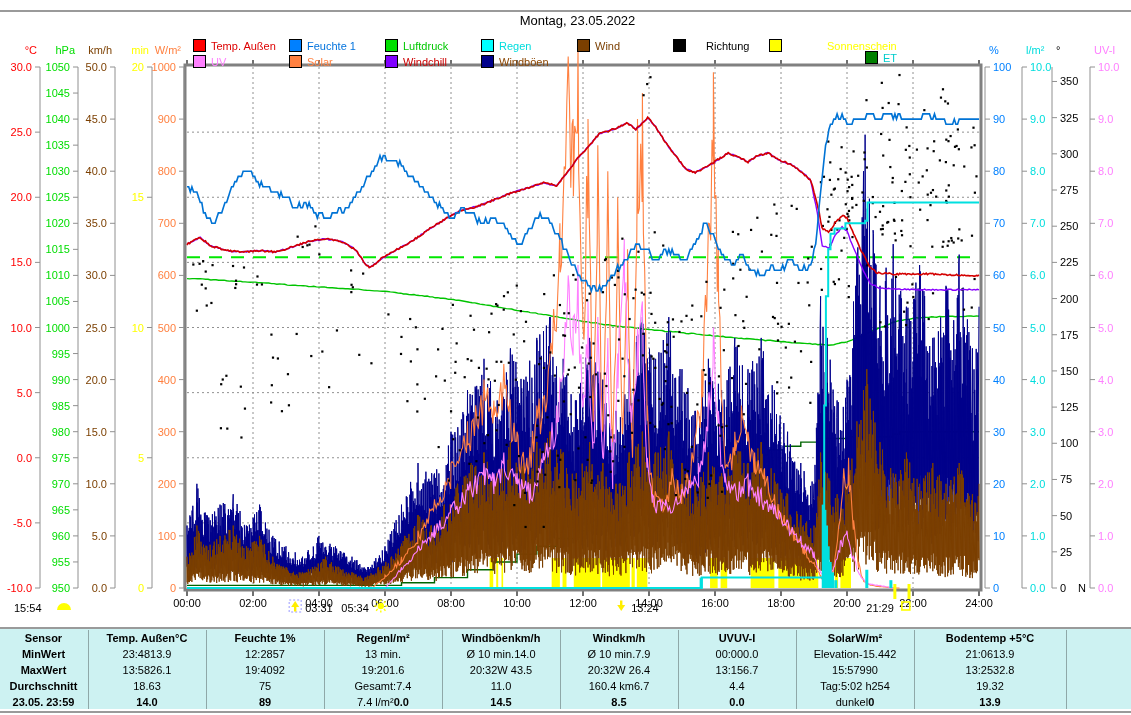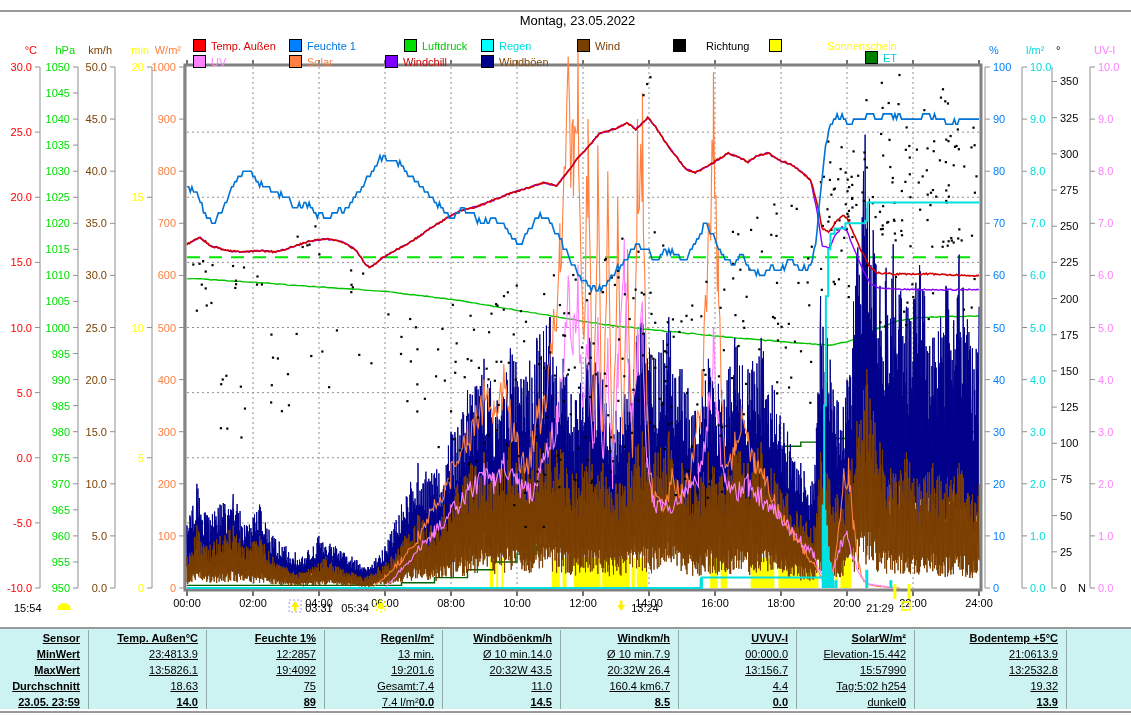--- a/index.html
+++ b/index.html
@@ -9,22 +9,22 @@
   .title{position:absolute;left:12px;top:13px;width:1131px;text-align:center;font-size:13px;color:#000;}
   #legend .leg{position:absolute;height:13px;white-space:nowrap;}
   #legend .box{display:inline-block;width:11px;height:11px;border:1px solid #000;vertical-align:middle;}
   #legend .lab{font-size:11px;margin-left:5px;vertical-align:middle;}
   #chart{position:absolute;left:0;top:0;width:1131px;height:627px;}
   #stats{position:absolute;left:0;top:627px;width:1131px;height:82px;background:#cdf2f2;
          border-top:2px solid #9a9a9a;display:grid;grid-template-columns:88px repeat(7,118px) 152px 1fr;
          font-size:11px;color:#000;padding-top:1px;box-sizing:border-box;}
   .tcol{border-left:1px solid #8fa8a8;overflow:hidden;}
   .tcol.first{border-left:none;}
-  .trow{height:16px;line-height:16px;display:flex;justify-content:flex-end;
-        padding:0 8px 0 7px;white-space:nowrap;text-decoration:underline;}
+  .trow{height:16px;line-height:16px;display:flex;justify-content:center;
+        padding:0 8px 0 7px;white-space:nowrap;}
   .b{font-weight:bold;}
   .bottom-rule{position:absolute;left:0;top:711px;width:1131px;height:2px;background:#9a9a9a;}
 </style>
 </head>
 <body>
 
 <div class="page">
   <svg id="chart" viewBox="0 0 1131 627">
       <line x1="253" y1="67" x2="253" y2="588" stroke="#909090" stroke-width="1" stroke-dasharray="2,3"></line>
       <line x1="319" y1="67" x2="319" y2="588" stroke="#909090" stroke-width="1" stroke-dasharray="2,3"></line>
@@ -834,21 +834,21 @@
         <path d="M 57 610 A 7 7 0 0 1 71 610 Z" fill="#ffff00"></path>
       </g>
       <rect x="893.3499999999999" y="584" width="3" height="15" fill="#ffff00"></rect>
       <rect x="907.54" y="584" width="3" height="15" fill="#ffff00"></rect>
     </svg>
   <div class="top-rule"></div>
   <div class="title">Montag, 23.05.2022</div>
   <div id="legend">
       <span class="leg" style="left: 193px; top: 36px;"><span class="box" style="background: rgb(255, 0, 0);"></span><span class="lab" style="color: rgb(221, 0, 0);">Temp. Außen</span></span>
       <span class="leg" style="left: 289px; top: 36px;"><span class="box" style="background: rgb(0, 128, 255);"></span><span class="lab" style="color: rgb(0, 114, 221);">Feuchte 1</span></span>
-      <span class="leg" style="left: 404px; top: 36px;"><span class="box" style="background: rgb(0, 224, 0);"></span><span class="lab" style="color: rgb(0, 200, 0);">Luftdruck</span></span>
+      <span class="leg" style="left: 385px; top: 36px;"><span class="box" style="background: rgb(0, 224, 0);"></span><span class="lab" style="color: rgb(0, 200, 0);">Luftdruck</span></span>
       <span class="leg" style="left: 481px; top: 36px;"><span class="box" style="background: rgb(0, 255, 255);"></span><span class="lab" style="color: rgb(0, 221, 221);">Regen</span></span>
       <span class="leg" style="left: 577px; top: 36px;"><span class="box" style="background: rgb(123, 63, 0);"></span><span class="lab" style="color: rgb(123, 63, 0);">Wind</span></span>
       <span class="leg" style="left: 673px; top: 36px;"><span class="box" style="background: rgb(0, 0, 0);"></span><span class="lab" style="color: rgb(0, 0, 0); padding-left: 15px;">Richtung</span></span>
       <span class="leg" style="left: 769px; top: 36px;"><span class="box" style="background: rgb(255, 255, 0);"></span><span class="lab" style="color: rgb(255, 255, 0); margin-left: 45px;">Sonnenschein</span></span>
       <span class="leg" style="left: 865px; top: 48px;"><span class="box" style="background: rgb(0, 128, 0);"></span><span class="lab" style="color: rgb(0, 204, 204);">ET</span></span>
       <span class="leg" style="left: 193px; top: 52px;"><span class="box" style="background: rgb(255, 128, 255);"></span><span class="lab" style="color: rgb(255, 128, 255);">UV</span></span>
       <span class="leg" style="left: 289px; top: 52px;"><span class="box" style="background: rgb(255, 128, 64);"></span><span class="lab" style="color: rgb(255, 128, 64);">Solar</span></span>
       <span class="leg" style="left: 385px; top: 52px;"><span class="box" style="background: rgb(128, 0, 255);"></span><span class="lab" style="color: rgb(204, 0, 0); text-align: right;">Windchill</span></span>
       <span class="leg" style="left: 481px; top: 52px;"><span class="box" style="background: rgb(0, 0, 139);"></span><span class="lab" style="color: rgb(139, 69, 0);">Windböen</span></span>
     </div>

